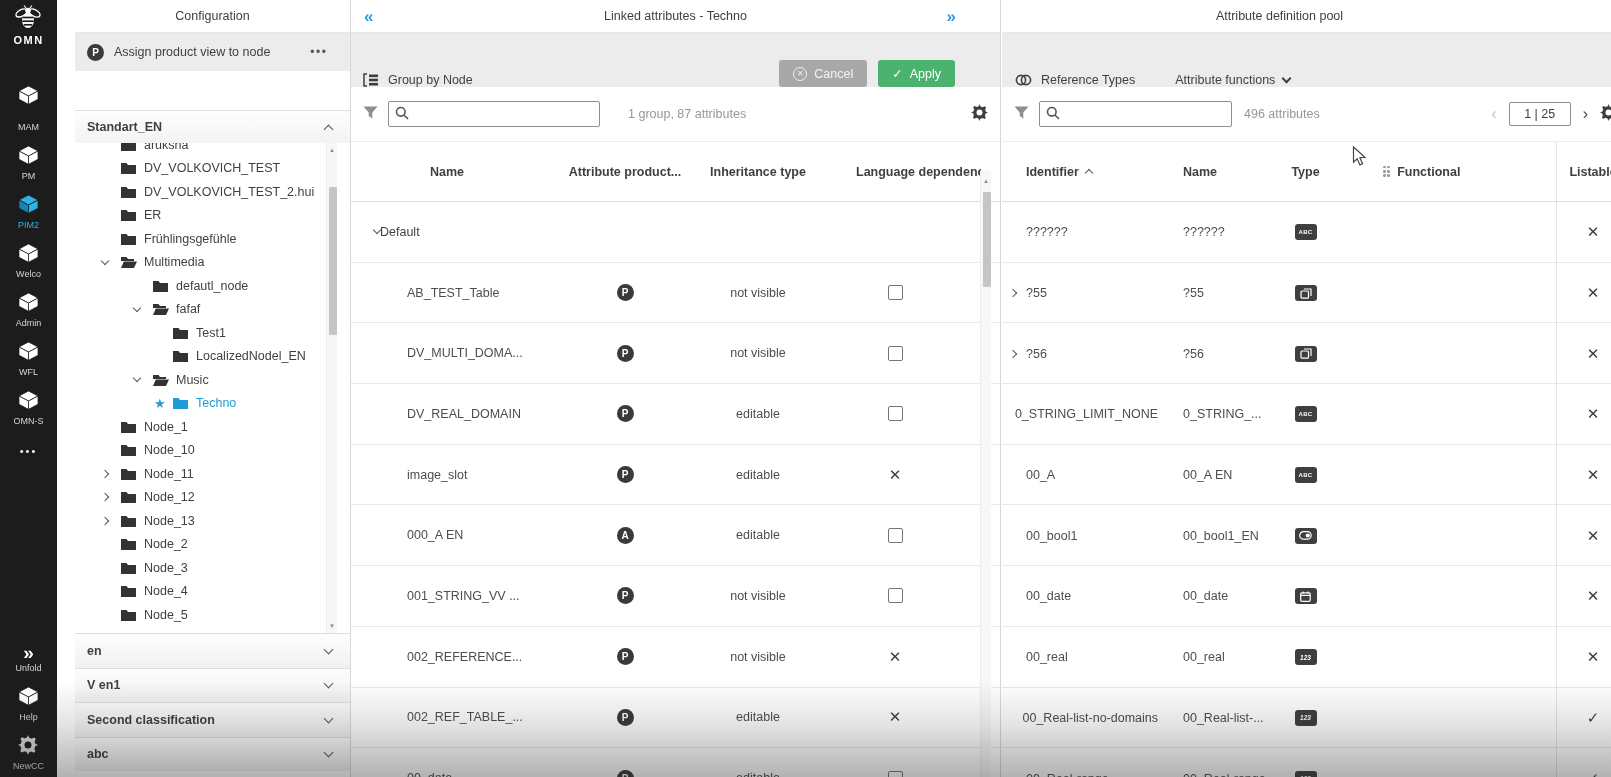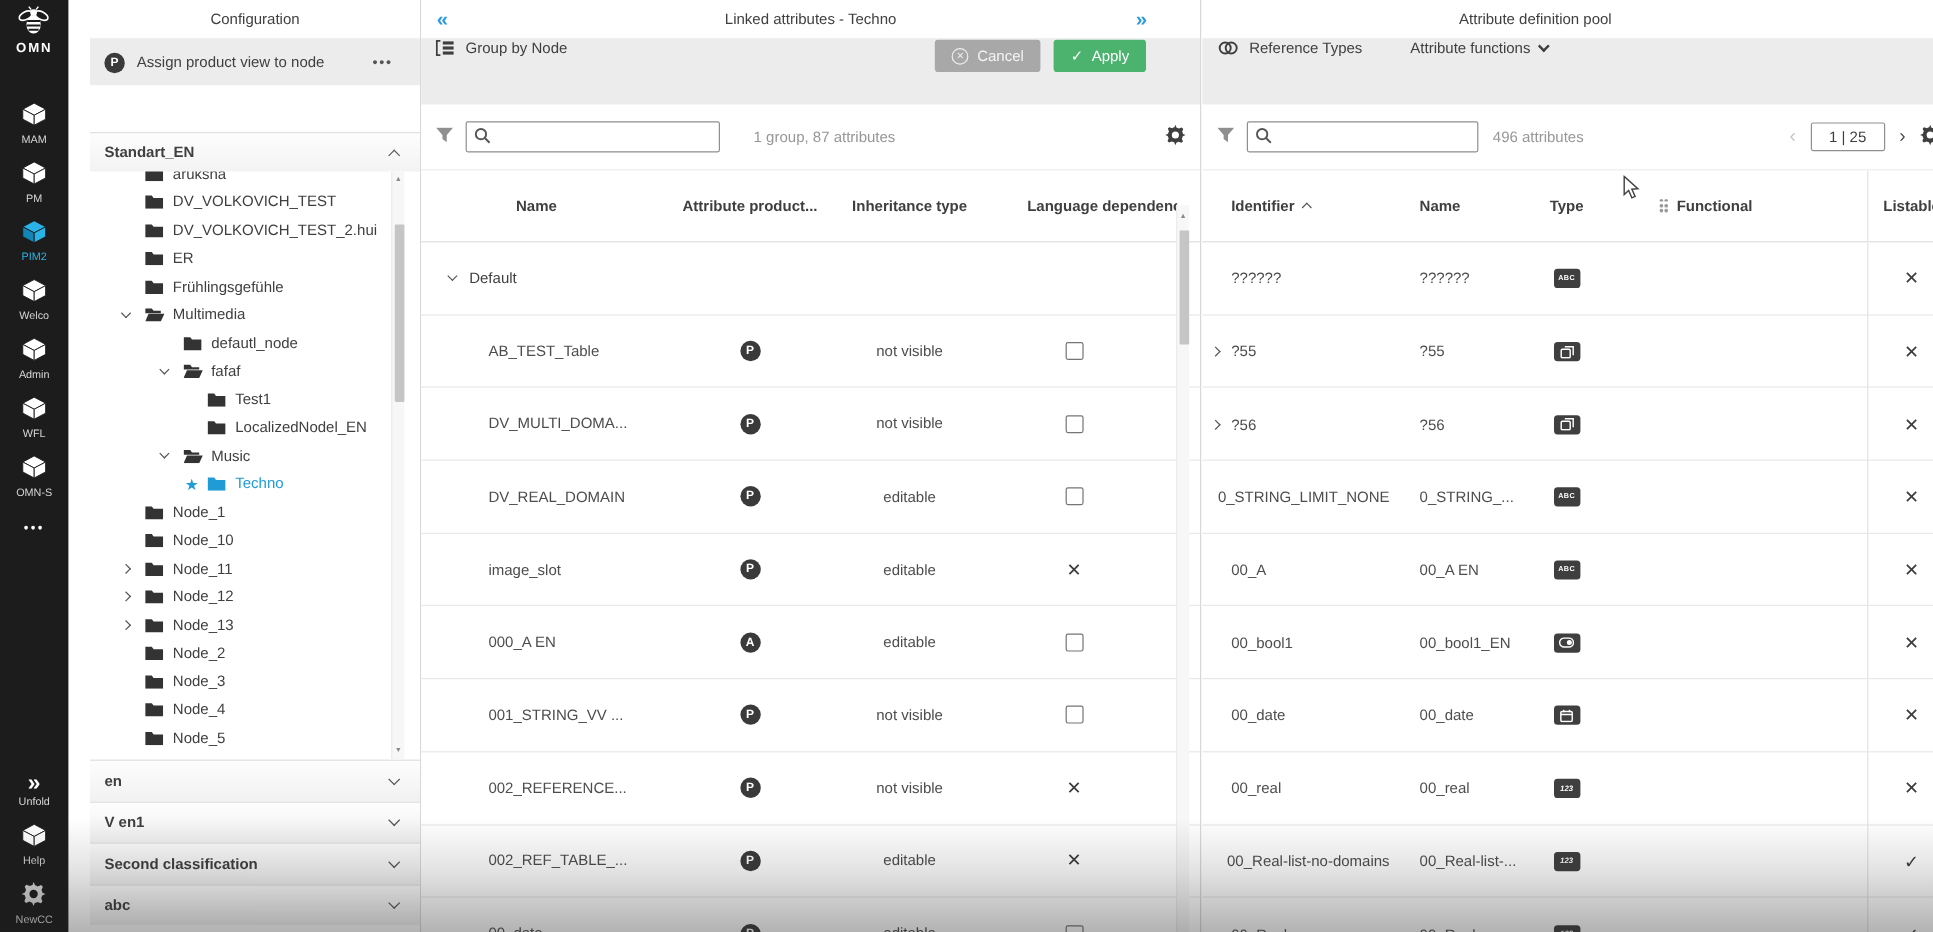--- a/index.html
+++ b/index.html
@@ -8,36 +8,36 @@
          font-family:"Liberation Sans", sans-serif; color:#3f3f3f; font-size:12.5px; }
 
   
   .nav { position:absolute; left:0; top:0; bottom:0; width:57px; background:#1c1c1c;
          display:flex; flex-direction:column; align-items:center; z-index:20; }
   .nav .logo { margin-top:5px; display:flex; flex-direction:column; align-items:center; }
   .nav .logo .lbl { color:#fff; font-size:11px; font-weight:bold; letter-spacing:1.5px; margin-top:1px; }
   .nav-item { display:flex; flex-direction:column; align-items:center; margin-bottom:13px; cursor:default; }
   .nav-item .lbl { font-size:9px; color:#d6d6d6; margin-top:3px; }
   .nav-item.active .lbl { color:#29b3e6; }
-  .nav-item.first { margin-top:26px; }
+  .nav-item.first { margin-top:26px;gap:11px; }
   .nav-dots { color:#fff; font-size:11px; letter-spacing:2px; margin-top:6px; }
   .nav-bottom { margin-top:auto; display:flex; flex-direction:column; align-items:center; }
   .unfold-glyph { color:#fff; font-size:19px; font-weight:bold; line-height:14px; }
 
   
   .panel { position:absolute; top:0; bottom:0; background:#fff;margin-left:18px; }
   .p-config { left:57px;  width:276px; border-right:1px solid #d8d8d8; }
   .p-mid    { left:333px; width:650px; border-right:1px solid #d8d8d8; }
   .p-pool   { left:984px; width:627px; }
   .titlebar { position:relative; height:33px; border-bottom:1px solid #e7e7e7;
               display:flex; align-items:center; justify-content:center; }
   .titlebar .ttl { font-size:12.5px; color:#3f3f3f; }
   .chev-dbl { position:absolute; top:7px; color:#2d9cdb; font-size:17px; font-weight:bold; cursor:pointer; }
   .chev-dbl.l { left:13px; } .chev-dbl.r { right:44px; }
-  .toolbar { height:54px; background:#ececec; display:flex; align-items:flex-start; padding:0 12px; }
+  .toolbar { height:54px; background:#ececec; display:flex; align-items:flex-end; padding:0 12px; }
   .filterrow { height:55px; display:flex; align-items:center; padding:0 12px; border-bottom:1px solid #ededed; }
   .searchbox { height:26px; border:1px solid #8f8f8f; border-radius:2px; background:#fff;
                display:flex; align-items:center; padding:0 6px; margin-left:10px; }
   .searchbox input { border:none; outline:none; flex:1; height:100%; font-size:12px;
                      font-family:"Liberation Sans",sans-serif; background:transparent; }
   .dim { color:#979797; }
   .pcircle { display:inline-flex; width:17px; height:17px; border-radius:50%; background:#3a3a3a;
              color:#fff; font-size:10px; font-weight:bold; align-items:center; justify-content:center; }
   .btn { display:inline-flex; align-items:center; gap:7px; height:27px; padding:0 14px;
          border:none; border-radius:3px; font-size:12.5px; cursor:pointer;
@@ -47,21 +47,21 @@
   .cancel-circ { display:inline-flex; width:14px; height:14px; border:1.3px solid #eee; border-radius:50%;
                  align-items:center; justify-content:center; font-size:8px; color:#eee; }
 
   
   .thead { height:60px; border-bottom:1px solid #dedede; font-weight:bold; color:#3f3f3f; }
   .grid-mid  { display:grid; grid-template-columns:192px 164px 102px 172px; align-items:center; }
   .grid-pool { display:grid; grid-template-columns:156px 115px 65px 218px 73px; align-items:center; }
   .cell { font-size:12.5px; color:#4d4d4d; }
   .ctr { text-align:center; display:flex; align-items:center; justify-content:center; }
   .trow { height:60.7px; border-bottom:1px solid #e8e8e8; }
-  .grouprow { height:60.7px; border-bottom:1px solid #e8e8e8; display:flex; align-items:center; padding-left:23px; gap:11px; }
+  .grouprow { height:60.7px; border-bottom:1px solid #e8e8e8; display:flex; align-items:center; padding-left:23px; }
   .name-cell { padding-left:56px; overflow:hidden; white-space:nowrap; }
   .hdr-ctr { text-align:center; }
   .hdr-lang { padding-left:47px; overflow:hidden; white-space:nowrap; }
   .cb { display:inline-block; width:15px; height:15px; border:1.5px solid #757575; border-radius:2px; background:#fff; cursor:pointer; }
   .xmark { font-size:15px; color:#3c3c3c; }
   .vmark { font-size:15px; color:#3c3c3c; }
 
   .id-cell { display:flex; align-items:center; padding-left:8px; overflow:hidden; white-space:nowrap; }
   .id-cell .slot { width:16px; display:inline-flex; justify-content:flex-start; }
   .nm-cell { padding-left:25px; overflow:hidden; white-space:nowrap; }

